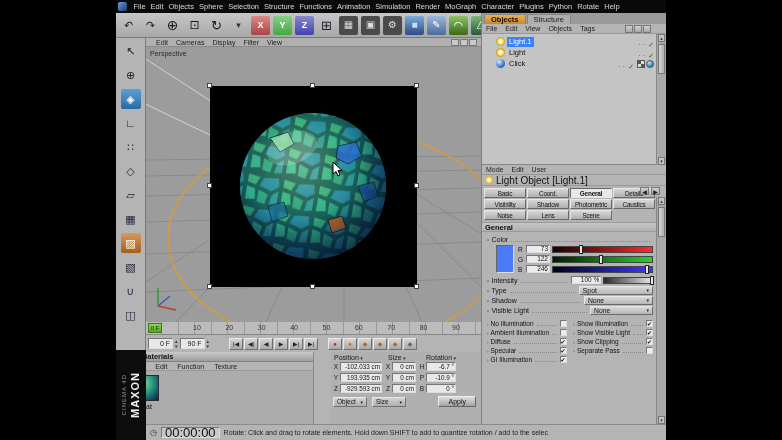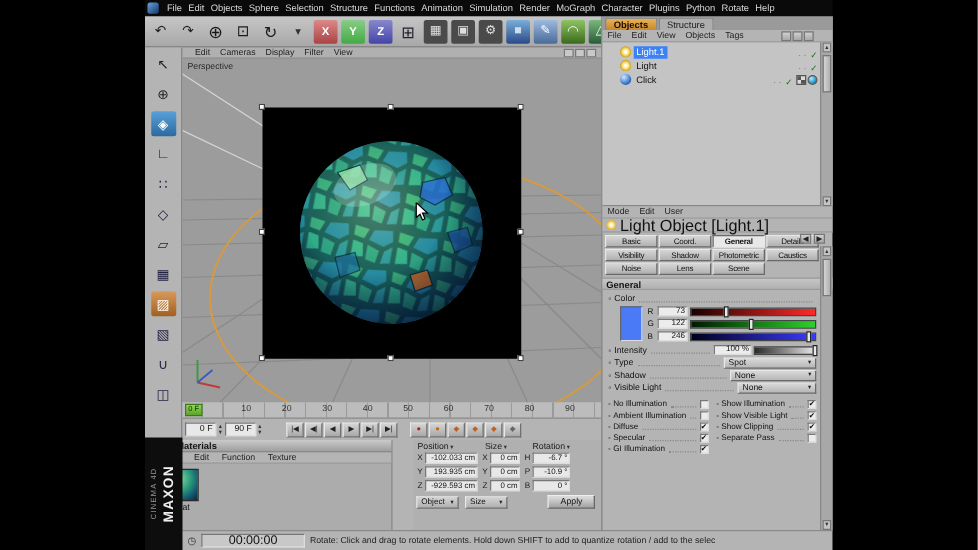--- a/index.html
+++ b/index.html
@@ -109,21 +109,21 @@
 .scroll{position:absolute;right:0;width:10px;background:#a8a8a8;border-left:1px solid #888}
 .scroll .thumb{position:absolute;left:1px;right:1px;top:10px;height:30px;background:linear-gradient(90deg,#d4d4d4,#b0b0b0);border:1px solid #777}
 .scroll .sbtn{position:absolute;left:1px;right:1px;height:8px;background:#c4c4c4;border:1px solid #777;font-size:5px;text-align:center;line-height:7px;color:#333}
 .sbtn.up{top:0}.sbtn.dn{bottom:0}
 
 
 .attr-menu-nav{margin-left:auto;display:flex;gap:2px;margin-right:4px}
 .navb{font-size:6px;color:#222;width:9px;height:8px;background:linear-gradient(#d0d0d0,#a8a8a8);border:1px solid #777;display:flex;align-items:center;justify-content:center}
 .attr-objrow{height:11px;display:flex;align-items:center;gap:3px;padding-left:3px;background:#b4b4b4;border-bottom:1px solid #9a9a9a}
 .bulb{width:8px;height:8px;background:radial-gradient(circle,#fffbe0 18%,#f0c040 58%,#9a7a10);border-radius:50%;flex:none}
-.attr-objrow span{font-size:13px;color:#101010}
+.attr-objrow span{font-size:10px;color:#101010}
 .attr-tabs{display:grid;grid-template-columns:repeat(4,1fr);gap:1px;padding:2px 11px 2px 2px}
 .attr-tab{height:10px;font-size:6.4px;letter-spacing:-0.2px;display:flex;align-items:center;justify-content:center;background:linear-gradient(#d6d6d6,#b0b0b0);border:1px solid;border-color:#e8e8e8 #6a6a6a #6a6a6a #e8e8e8;color:#111;overflow:hidden;white-space:nowrap}
 .attr-tab.active{background:#e8e8e8;border-color:#6a6a6a #e8e8e8 #e8e8e8 #6a6a6a;font-weight:bold}
 .attr-section{height:10px;display:flex;align-items:center;padding-left:3px;font-size:7.5px;font-weight:bold;color:#111;border-top:1px solid #9a9a9a;border-bottom:1px solid #9a9a9a;background:linear-gradient(#c6c6c6,#b0b0b0)}
 .attr-body{position:relative;padding:2px 13px 0 4px}
 .arow{display:flex;align-items:center;height:10px}
 .alabel{font-size:7px;color:#111;white-space:nowrap}
 .alabel::before{content:"∘ ";color:#555;font-size:6px}
 .aleader{flex:1;border-bottom:1px dotted #8a8a8a;margin:0 3px;height:0;transform:translateY(2px);min-width:4px}
 .color-main{display:flex;gap:4px;margin:1px 0 2px 10px}
@@ -143,21 +143,21 @@
 .checkcol{flex:1;display:flex;flex-direction:column}
 .ckrow{display:flex;align-items:center;height:9px}
 .cklabel{font-size:6.5px;color:#111;white-space:nowrap}
 .cklabel::before{content:"∘ ";color:#555;font-size:5px}
 .ckbox{width:7px;height:7px;background:#ececec;border:1px solid;border-color:#777 #ddd #ddd #777;font-size:6px;line-height:6px;text-align:center;color:#0a0a0a;flex:none}
 .ckbox.checked::after{content:"✔"}
 
 
 .statusbar{left:30px;top:424px;width:520px;height:16px;background:#b4b4b4;border-top:1px solid #8a8a8a;display:flex;align-items:center;gap:4px;padding-left:4px}
 .clock-icon{font-size:8px;color:#333}
-.time-box{font-size:10px;color:#111;background:#c8c8c8;border:1px solid;border-color:#777 #ddd #ddd #777;padding:0 21px;height:11px;line-height:10px}
+.time-box{font-size:13px;color:#111;background:#c8c8c8;border:1px solid;border-color:#777 #ddd #ddd #777;padding:0 3px;height:11px;line-height:10px}
 .status-msg{font-size:7px;color:#222;white-space:nowrap;overflow:hidden}
 
 
 .watermark{position:absolute;left:127px;top:403px;z-index:50;font-size:23px;font-weight:bold;color:#fff;opacity:.95;
  text-shadow:-1px -1px 0 #000,1px -1px 0 #000,-1px 1px 0 #000,1px 1px 0 #000,2px 3px 3px rgba(0,0,0,.7)}
 </style>
 </head>
 <body>
 
 <div class="frame">

